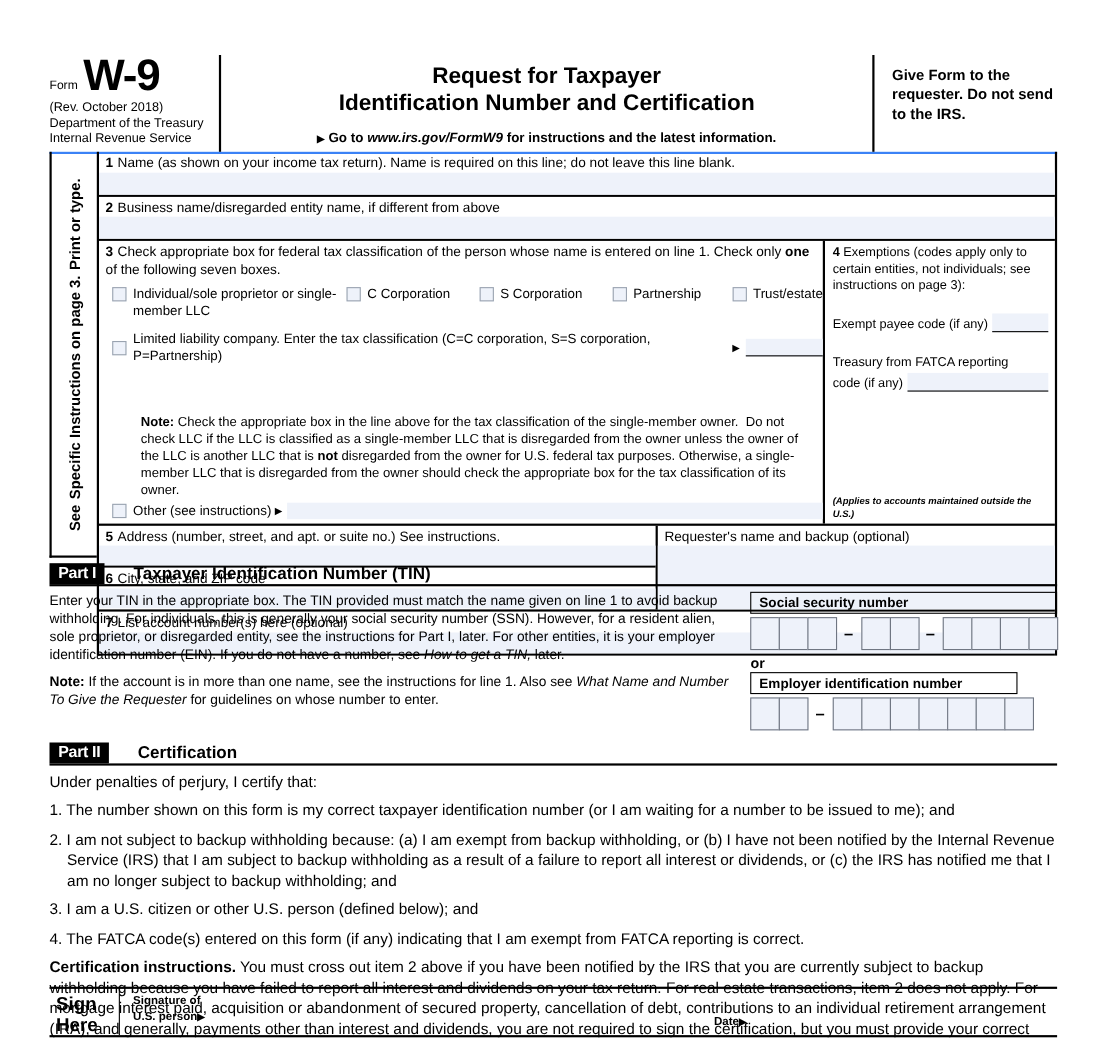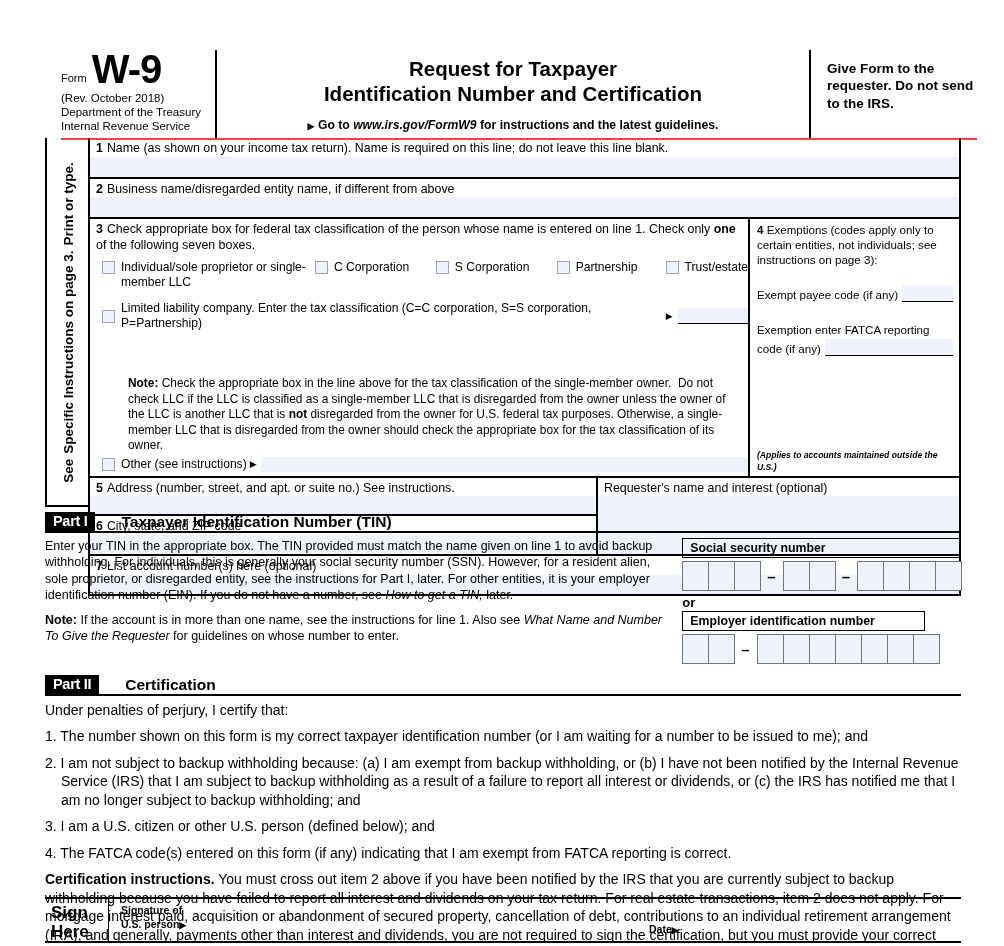--- a/index.html
+++ b/index.html
@@ -16,23 +16,22 @@
 
   
   .b { font-weight: bold; }
   .i { font-style: italic; }
   .fld { background: #eef2fa; }
 
   
   .header {
     position: absolute; left: 45px; top: 50px;
     width: 916px; height: 88px;
-    border-bottom: 2px solid #ef4444;
+    border-bottom: 2px solid #3b82f6;
     display: flex;
-    margin-left: 16px;
   }
   .hdr-left {
     width: 156px; border-right: 2px solid #000;
     padding-right: 6px; box-sizing: border-box;
   }
   .hdr-formline { display: flex; align-items: flex-end; gap: 5px; }
   .hdr-formword { font-size: 11px; padding-bottom: 4px; }
   .hdr-w9 { font-size: 40px; font-weight: bold; line-height: 0.95;
             letter-spacing: -1px; }
   .hdr-rev { font-size: 11.5px; margin-top: 3px; line-height: 1.22; }
@@ -189,21 +188,21 @@
       <div class="hdr-dept">Internal Revenue Service</div>
     </div>
 
     <div class="hdr-center">
       <div class="hdr-title">Request for Taxpayer</div>
       <div class="hdr-title">Identification Number and Certification</div>
       <div class="hdr-goto">
         <span class="tri">▶</span>
         <span>Go to</span>
         <span class="i">www.irs.gov/FormW9</span>
-        <span>for instructions and the latest guidelines.</span>
+        <span>for instructions and the latest information.</span>
       </div>
     </div>
 
     <div class="hdr-right">Give Form to the requester. Do not send to the IRS.</div>
   </div>
 
   <div class="vband">
     <div class="vband-inner">
       <span class="vband-2">See</span>
       <span class="vband-2">Specific Instructions on page 3.</span>
@@ -279,21 +278,21 @@
 
       <div class="l4">
         <div>
           <span class="b">4</span>
           <span>Exemptions (codes apply only to certain entities, not individuals; see instructions on page 3):</span>
         </div>
         <div class="exlabelrow">
           <span>Exempt payee code (if any)</span>
           <span class="exline"></span>
         </div>
-        <div style="margin-top:20px">Exemption enter FATCA reporting</div>
+        <div style="margin-top:20px">Treasury from FATCA reporting</div>
         <div class="exlabelrow" style="margin-top:2px">
           <span>code (if any)</span>
           <span class="exline"></span>
         </div>
         <div class="fatca-note">(Applies to accounts maintained outside the U.S.)</div>
       </div>
     </div>
 
     <div class="l56wrap">
       <div class="l56">
@@ -304,21 +303,21 @@
           <div class="inputbar fld"></div>
         </div>
         <div>
           <div class="line-label">
             <span class="num">6</span><span>City, state, and ZIP code</span>
           </div>
           <div class="inputbar fld"></div>
         </div>
       </div>
       <div class="req">
-        <div class="line-label">Requester's name and interest (optional)</div>
+        <div class="line-label">Requester's name and backup (optional)</div>
         <div class="inputbar fld"></div>
       </div>
     </div>
 
     <div class="l7">
       <div class="line-label">
         <span class="num">7</span><span>List account number(s) here (optional)</span>
       </div>
       <div class="inputbar fld"></div>
     </div>

